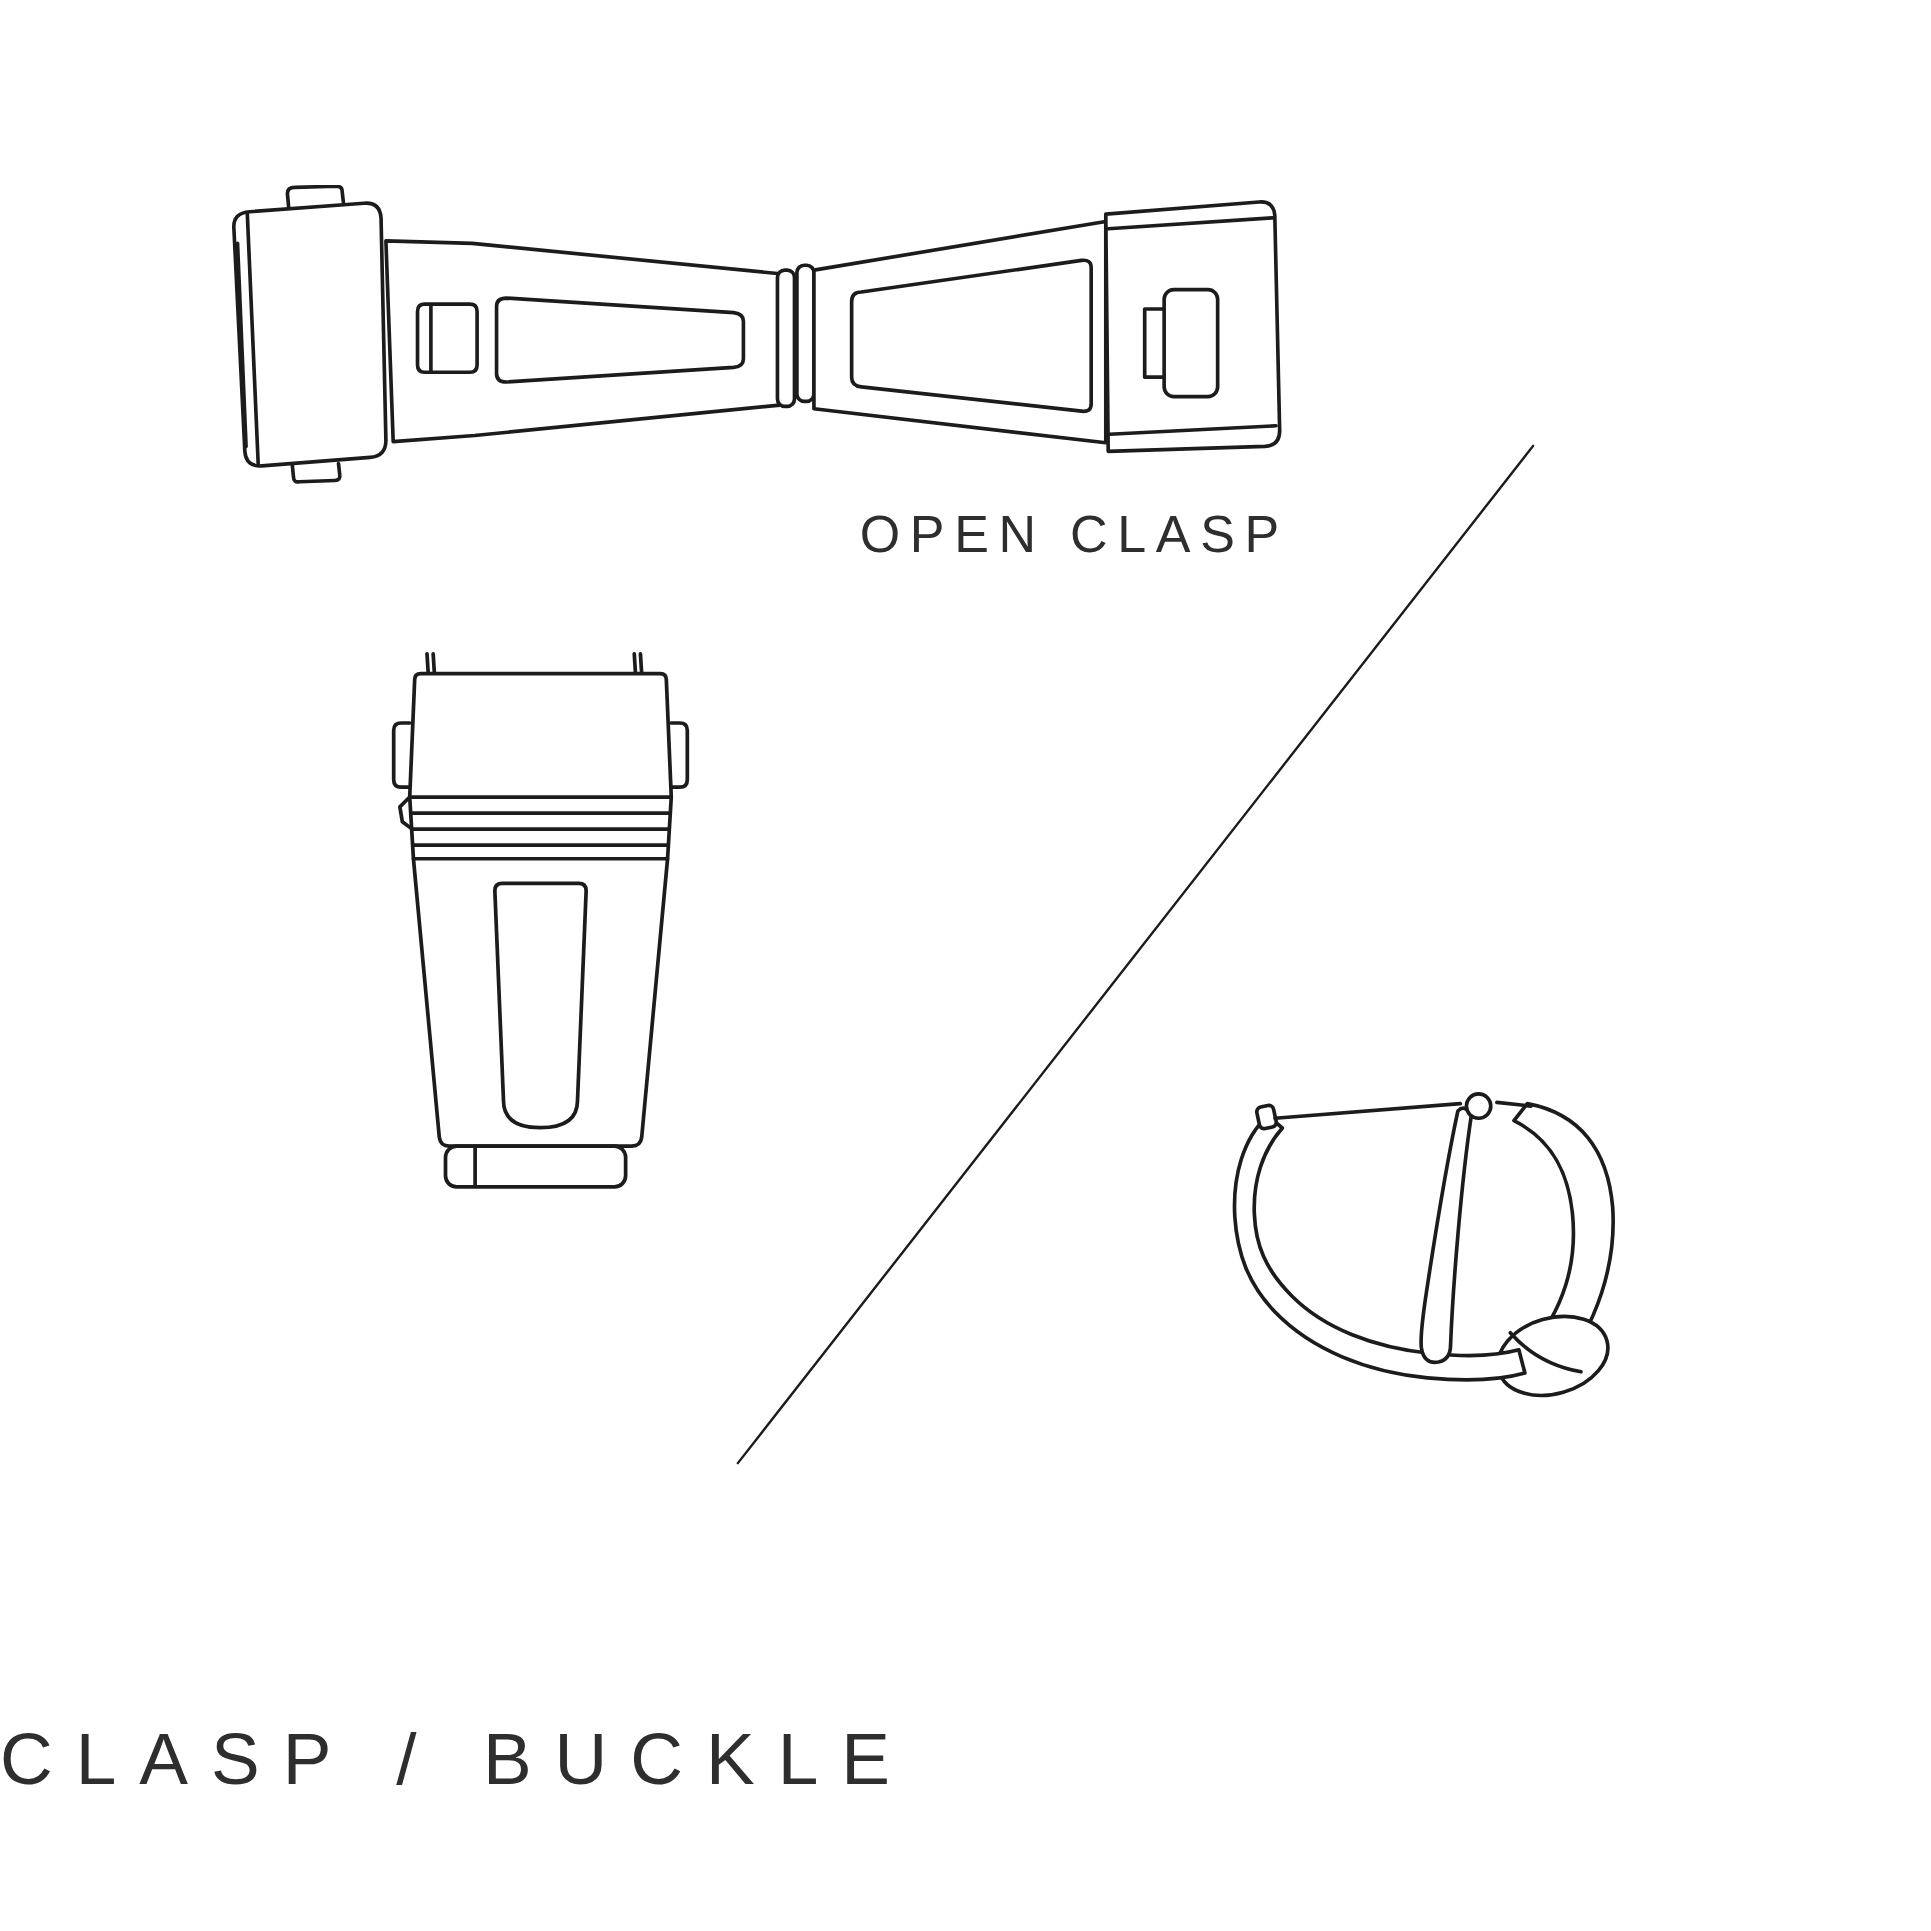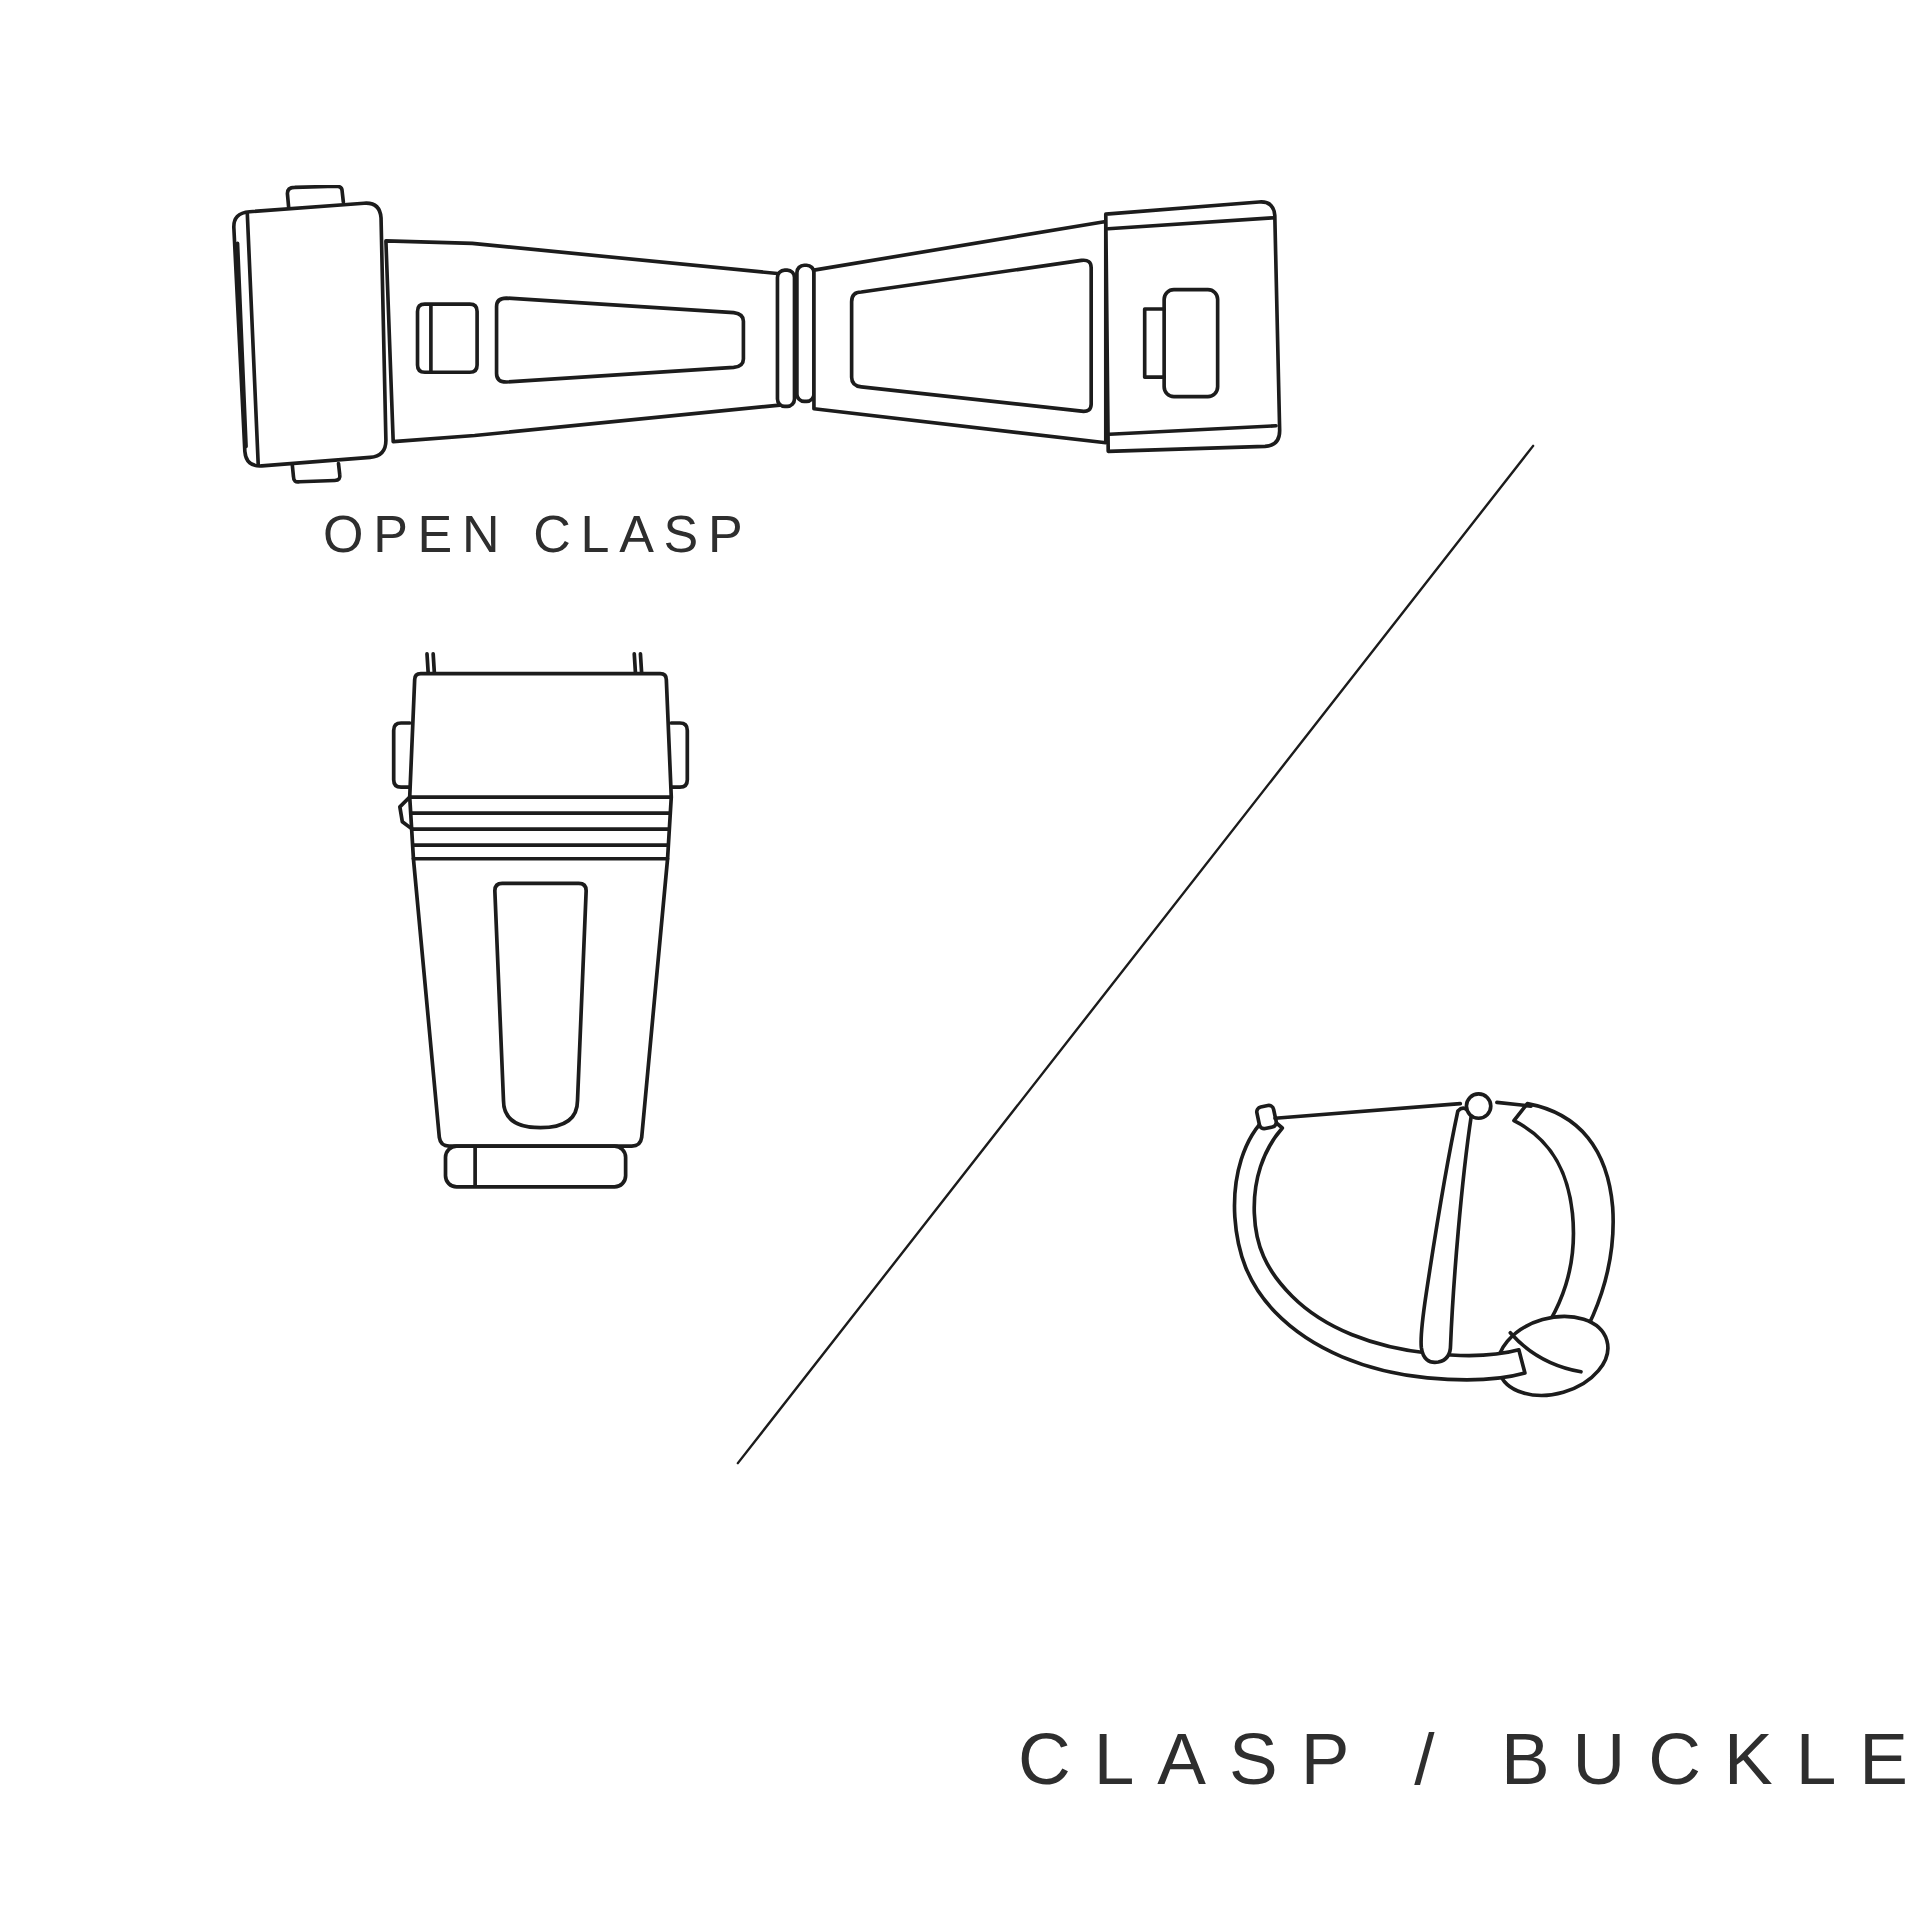--- a/index.html
+++ b/index.html
@@ -24,32 +24,32 @@
     stroke-width: 3;
     stroke-linecap: round;
     stroke-linejoin: round;
   }
   .art .fill { fill: var(--background-color); }
   .caption {
     position: absolute;
     color: var(--text-color);
     font-size: 52px;
     letter-spacing: 9.7px;
-    text-align: left;
+    text-align: right;
     white-space: nowrap;
   }
   .title {
     position: absolute;
     left: 0;
     width: 1931px;
     top: 1717px;
     color: var(--text-color);
     font-size: 73px;
     letter-spacing: 23px;
-    text-align: right;
+    text-align: left;
     white-space: nowrap;
   }
   #divider line { stroke-width: 2.5; }
 </style>
 </head>
 <body>
 
 <div id="canvas">
 
   <svg class="art" style="left:222px; top:185px;" width="1072" height="304" viewBox="0 0 880 250">

